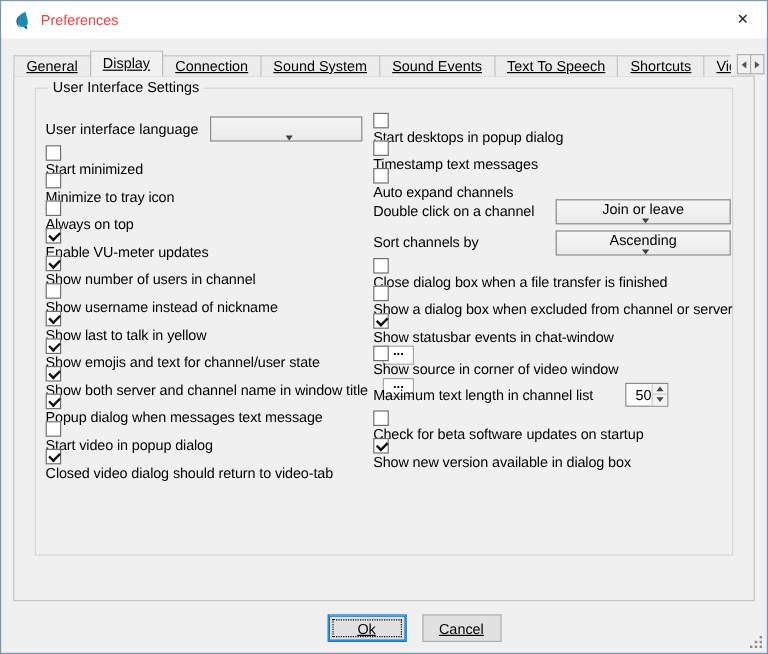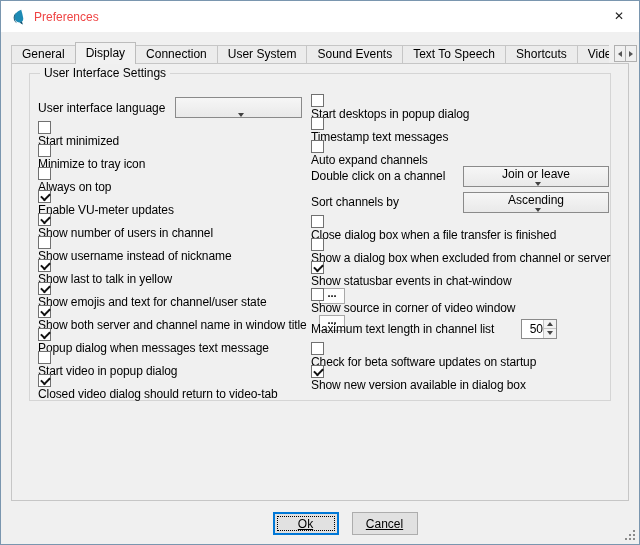--- a/index.html
+++ b/index.html
@@ -13,41 +13,41 @@
   .titlebar { position:absolute; left:0; top:0; right:0; height:31px; background:#fff;
               display:flex; align-items:center; padding-left:9px; }
   .app-icon { width:16px; height:16px; display:inline-block; }
   .title { margin-left:8px; font-size:12px; color:#ef4444; }
   .close-btn { position:absolute; top:0; right:0; width:40px; height:30px;
                display:flex; align-items:center; justify-content:center;
                color:#222; font-size:12px; cursor:default; }
 
   
   .tabbar { position:absolute; left:10px; top:41px; height:22px; right:30px;
-            display:flex; align-items:flex-start; overflow:hidden; z-index:2; }
+            display:flex; align-items:center; overflow:hidden; z-index:2;text-decoration:underline; }
   .tab { height:18px; margin-top:3px; padding:0 10px; line-height:16px;
          background:#ececec; border:1px solid #c6c6c6; border-bottom:none;
          white-space:nowrap; }
   .tab + .tab { margin-left:-1px; }
   .tab.selected { height:22px; margin-top:0; line-height:20px; background:#f1f1f1;
                   position:relative; z-index:3; border-color:#bcbcbc; }
 
   .tabscroll { position:absolute; right:2px; top:44px; display:flex; z-index:2; }
   .tsbtn { width:12px; height:17px; background:#f0f0f0; border:1px solid #b0b0b0;
            display:flex; align-items:center; justify-content:center; }
   .tsbtn + .tsbtn { margin-left:-1px; }
   .arr-l { width:0; height:0; border-top:3px solid transparent; border-bottom:3px solid transparent;
            border-right:4px solid #555; }
   .arr-r { width:0; height:0; border-top:3px solid transparent; border-bottom:3px solid transparent;
            border-left:4px solid #555; }
 
   
   .panel { position:absolute; left:10px; top:62px; width:618px; height:438px;
            background:#f0f0f0; border:1px solid #c6c6c6; }
-  .group { position:absolute; left:17px; top:9px; width:582px; height:328px;
+  .group { position:absolute; left:17px; top:9px; width:582px; height:390px;
            border:1px solid #d5d5d5;text-decoration:underline; }
   .group-title { position:absolute; left:10px; top:-8px; background:#f0f0f0;
                  padding:0 4px; }
 
   .col { position:absolute; top:20px; }
   .col.left { left:8px; width:268px; }
   .col.right { left:281px; width:300px; }
 
   .lang-row { display:flex; align-items:center; height:27px; }
   .lang-row .flbl { flex:0 0 137px; }
@@ -120,21 +120,21 @@
     <span class="title">Preferences</span>
     <div class="close-btn">
       <span>✕</span>
     </div>
   </div>
 
   <div class="tabbar" id="tab-bar">
       <div class="tab">General</div>
       <div class="tab selected">Display</div>
       <div class="tab">Connection</div>
-      <div class="tab">User System</div>
+      <div class="tab">Sound System</div>
       <div class="tab">Sound Events</div>
       <div class="tab">Text To Speech</div>
       <div class="tab">Shortcuts</div>
       <div class="tab">Video</div>
     </div>
 
   <div class="tabscroll">
     <div class="tsbtn">
       <span class="arr-l"></span>
     </div>

